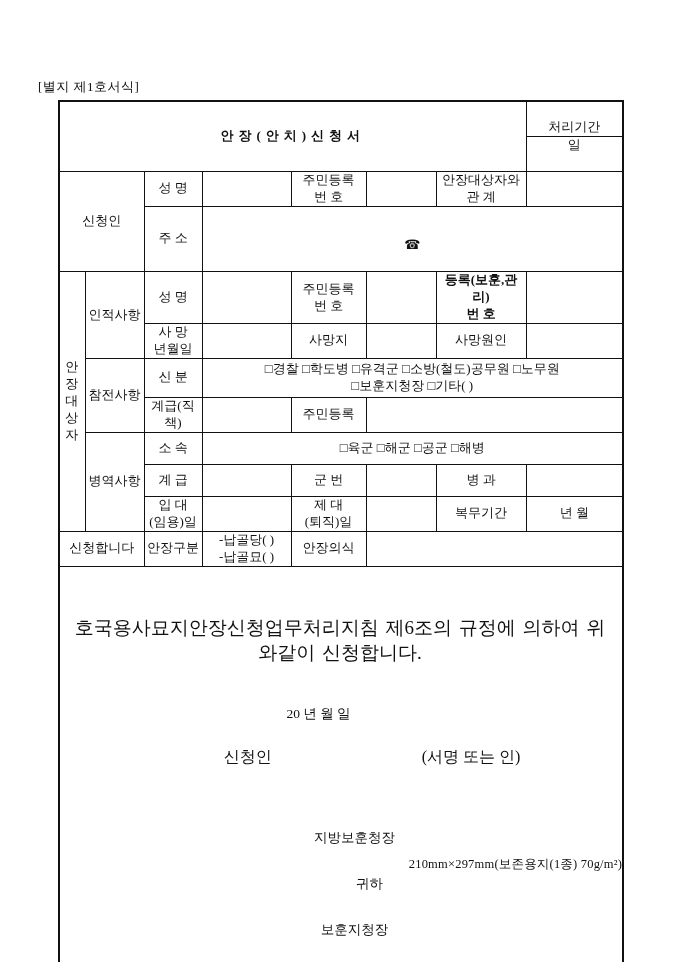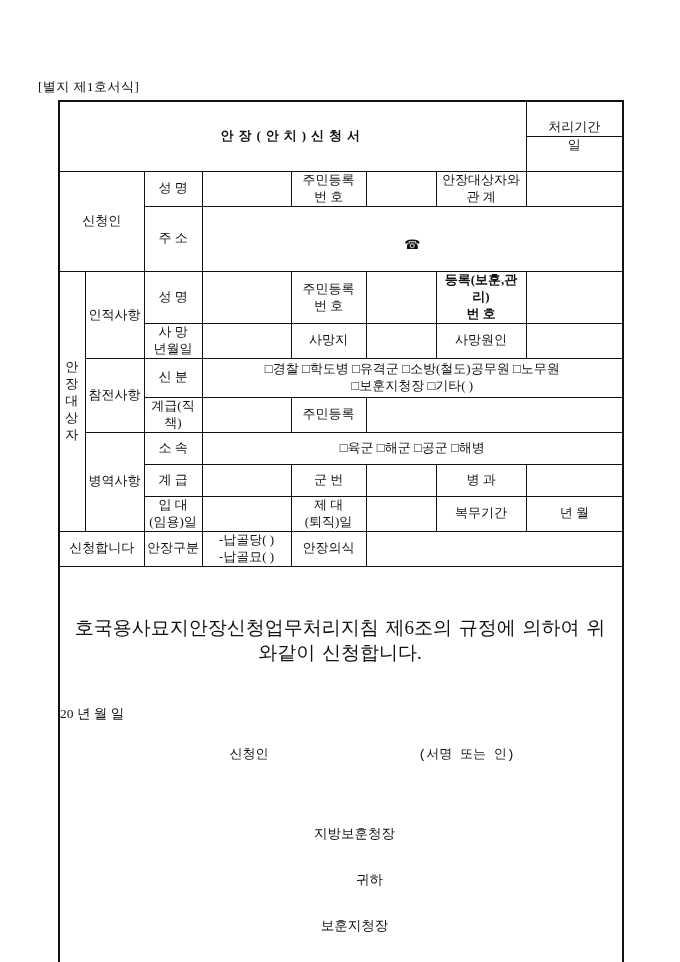--- a/index.html
+++ b/index.html
@@ -34,22 +34,22 @@
   .proc-top{flex:1;border-bottom:1px solid #111;display:flex;align-items:center;justify-content:center;}
   .proc-bottom{flex:1;display:flex;align-items:center;justify-content:center;}
   td.left{text-align:left;}
   td.top{vertical-align:top;}
   .opt-lines{text-align:left;padding-left:6px;}
   .addr-phone{padding-top:14px;}
   .reg-label{font-size:11.5px;letter-spacing:0px;font-weight:bold;}
   .vertical-label{line-height:26px;letter-spacing:1px;font-size:14px;}
   .stmt-cell{height:100%;}
   .stmt-text{margin:16px 14px 0 12px;font-size:19px;word-spacing:2px;}
-  .date-line{margin-top:22px;text-align:left;padding-right:45px;font-size:13.5px;}
-  .applicant-line{margin-top:8px;padding-left:62px;font-size:13px;font-family:Liberation Mono, monospace;}
+  .date-line{margin-top:22px;text-align:center;padding-right:45px;font-size:13.5px;}
+  .applicant-line{margin-top:8px;padding-left:62px;font-size:16px;}
   .sig-note{margin-left:150px;}
   .recipient-block{margin-top:18px;font-size:13.5px;line-height:23px;font-family:Liberation Serif, serif;}
   .rcp1,.rcp3{padding-left:27px;}
   .rcp2{padding-left:49px;margin-left:8px;}
   .footer-note{
     position:absolute;right:58px;top:856px;
     font-size:12.5px;letter-spacing:0.2px;
   }
 </style>
 </head>
@@ -183,14 +183,15 @@
             <div class="rcp2">귀하</div>
             <div class="rcp3">보훈지청장</div>
           </div>
         </div>
       </td>
     </tr>
 
   </tbody>
     </table>
 
+  <div class="footer-note">210mm×297mm(보존용지(1종) 70g/m²)</div>
 
 </div>
 
 </body></html>

